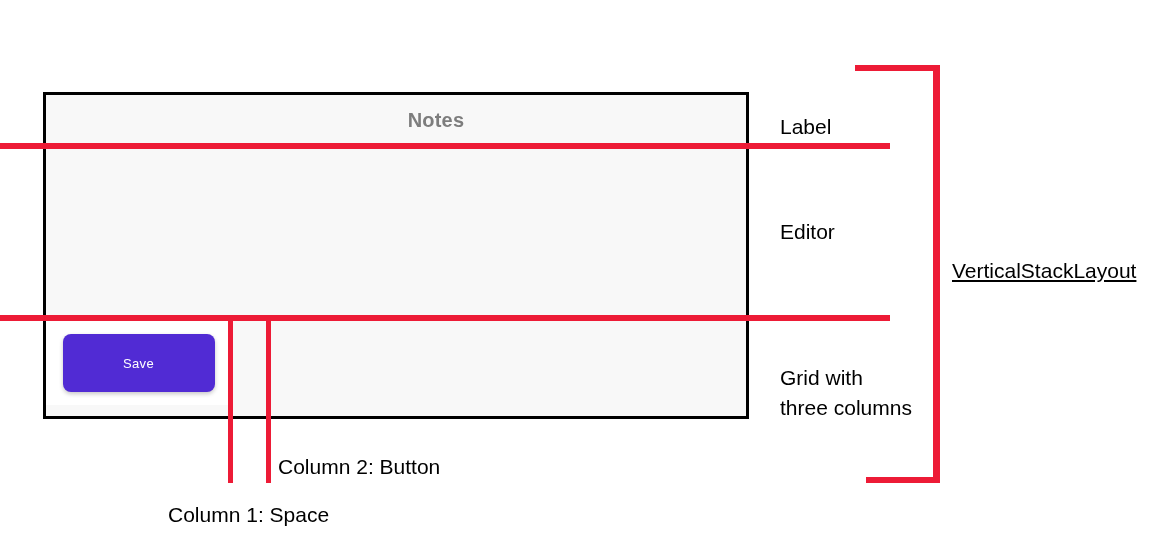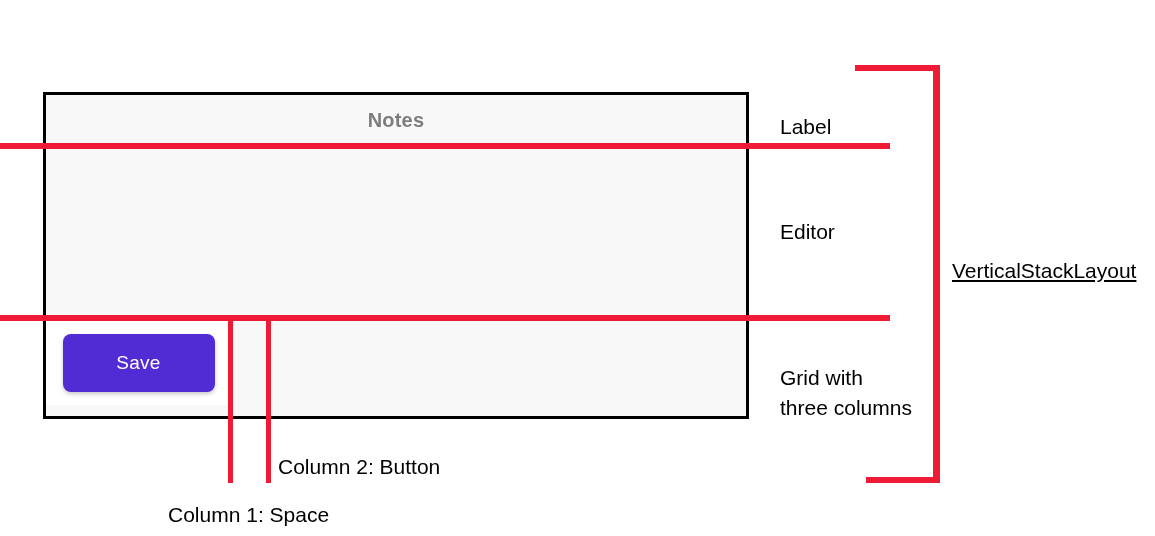--- a/index.html
+++ b/index.html
@@ -35,20 +35,21 @@
   
   #label-row {
     position: absolute;
     left: 0;
     top: 0;
     width: 100%;
     height: 50px;
     display: flex;
     align-items: center;
     justify-content: center;
+    padding-left: 40px;
   }
   #notes-title {
     font-size: 20px;
     font-weight: bold;
     color: #7d7d7d;
     letter-spacing: 0.2px;
   }
 
   
   #editor-row {
@@ -112,21 +113,21 @@
     margin-top: 2px;
     width: 170px;
     height: 84px;
   }
   .maui-button {
     background: #512bd4;
     color: #ffffff;
     border: none;
     border-radius: 8px;
     font-family: "Liberation Sans", sans-serif;
-    font-size: 19px;
+    font-size: 13px;
     letter-spacing: 0.3px;
     box-shadow: 0 2px 4px rgba(0,0,0,0.22);
     cursor: pointer;
     padding: 0;
   }
   #save-button { width: 152px; height: 58px; }
   #delete-button { width: 152px; height: 58px; }
 
   
   .ann-hline {

